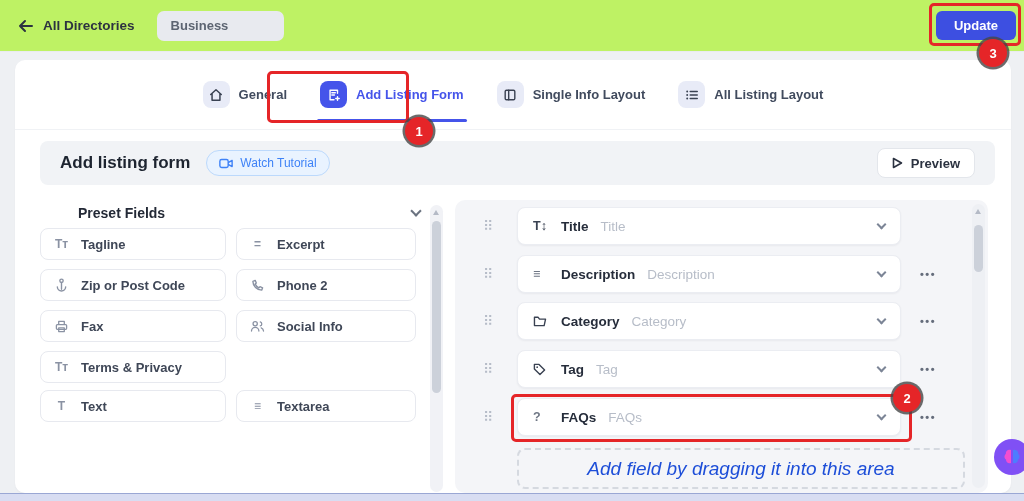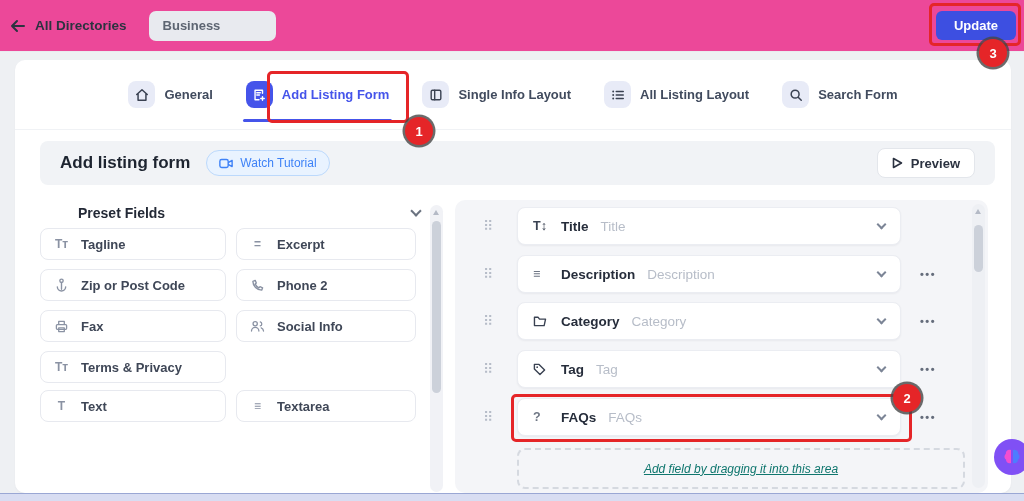--- a/index.html
+++ b/index.html
@@ -5,22 +5,22 @@
   * { margin:0; padding:0; box-sizing:border-box; }
   html,body { width:1024px; height:501px; }
   body {
     position:relative; overflow:hidden;
     background:#eef0f3;
     font-family:"Liberation Sans", sans-serif;
     -webkit-font-smoothing:antialiased;
   }
   
   .topbar { position:absolute; left:0; top:0; width:1024px; height:52px;
-    background:#ec4899; border-bottom:1px solid #e9ebef;
-    display:flex; align-items:center; padding:0 10px; z-index:5; }
+    background:#bef264; border-bottom:1px solid #e9ebef;
+    display:flex; align-items:center; padding:0 18px; z-index:5; }
   .back { display:flex; align-items:center; gap:9px; cursor:pointer; }
   .back-label { font-size:13.5px; font-weight:700; color:#2c3340; }
   .dir-chip { margin-left:22px; width:127px; height:30px; background:#e8eaef;
     border-radius:7px; display:flex; align-items:center; padding:0 14px;
     font-size:13px; font-weight:600; color:#5d6572; cursor:pointer; }
   .update-btn { position:absolute; left:936px; top:11px; width:80px; height:29px;
     background:#3d4fe1; color:#fff; border:none; border-radius:6px;
     font-size:13px; font-weight:600; font-family:inherit; cursor:pointer; }
   
   .card { position:absolute; left:15px; top:60px; width:996px; height:433px;
@@ -86,21 +86,21 @@
   .brow-label { font-size:13.5px; font-weight:700; color:#262d3b; white-space:nowrap; }
   .brow-ph { margin-left:12px; font-size:13.5px; color:#b7bdc8; white-space:nowrap; }
   .brow-chev { margin-left:auto; width:7px; height:7px; border-right:2px solid #7c8596;
     border-bottom:2px solid #7c8596; transform:rotate(45deg); margin-top:-3px; }
   .row-menu { position:absolute; left:458px; top:0; width:30px; height:38px;
     display:flex; align-items:center; justify-content:center;
     color:#646c7b; font-size:11px; font-weight:700; letter-spacing:1.5px; cursor:pointer; }
   .dropzone { position:absolute; left:62px; top:248px; width:448px; height:41px;
     border:2px dashed #d5d9e0; border-radius:8px;
     display:flex; align-items:center; justify-content:center; }
-  .dropzone-text { font-size:12px; font-style:italic; color:#0f766e;text-decoration:underline; }
+  .dropzone-text { font-size:19px; font-style:italic; color:#1d4ed8; }
   
   svg { display:block; }
   
   .ann-box { position:absolute; border:3px solid #e52528; border-radius:5px;
     z-index:40; pointer-events:none; }
   .ann-circle { position:absolute; width:28px; height:28px; border-radius:50%;
     background:#e52528; box-shadow:0 0 0 2.5px rgba(70,70,70,.8);
     display:flex; align-items:center; justify-content:center;
     color:#ffffff; font-size:13px; font-weight:700; z-index:41; pointer-events:none; }
   #ann-box-1 { left:267px; top:71px; width:142px; height:52px; }
@@ -164,29 +164,20 @@
     </div>
     <div class="tab">
       <span class="tbicon">
         <svg width="14" height="14" viewBox="0 0 16 16" fill="none" stroke="currentColor" stroke-width="1.7" stroke-linecap="round" stroke-linejoin="round">
           <path d="M6 4h8M6 8h8M6 12h8"></path>
             <path d="M2.5 4h.01M2.5 8h.01M2.5 12h.01" stroke-width="2.2"></path>
         </svg>
       </span>
       <span class="tab-label">All Listing Layout</span>
     </div>
-    <div class="tab">
-      <span class="tbicon">
-        <svg width="14" height="14" viewBox="0 0 16 16" fill="none" stroke="currentColor" stroke-width="1.7" stroke-linecap="round">
-          <circle cx="7" cy="7" r="4.5"></circle>
-            <path d="M10.5 10.5 14 14"></path>
-        </svg>
-      </span>
-      <span class="tab-label">Search Form</span>
-    </div>
   </div>
 
   <div class="builder-head">
     <span class="builder-title">Add listing form</span>
     <span class="watch-chip">
       <span>
         <svg width="14" height="11" viewBox="0 0 16 12" fill="none" stroke="#3e82f7" stroke-width="1.6" stroke-linejoin="round">
           <rect x="1" y="1.5" width="9.5" height="9" rx="2"></rect>
             <path d="M10.5 5 15 2.5v7L10.5 7"></path>
         </svg>

